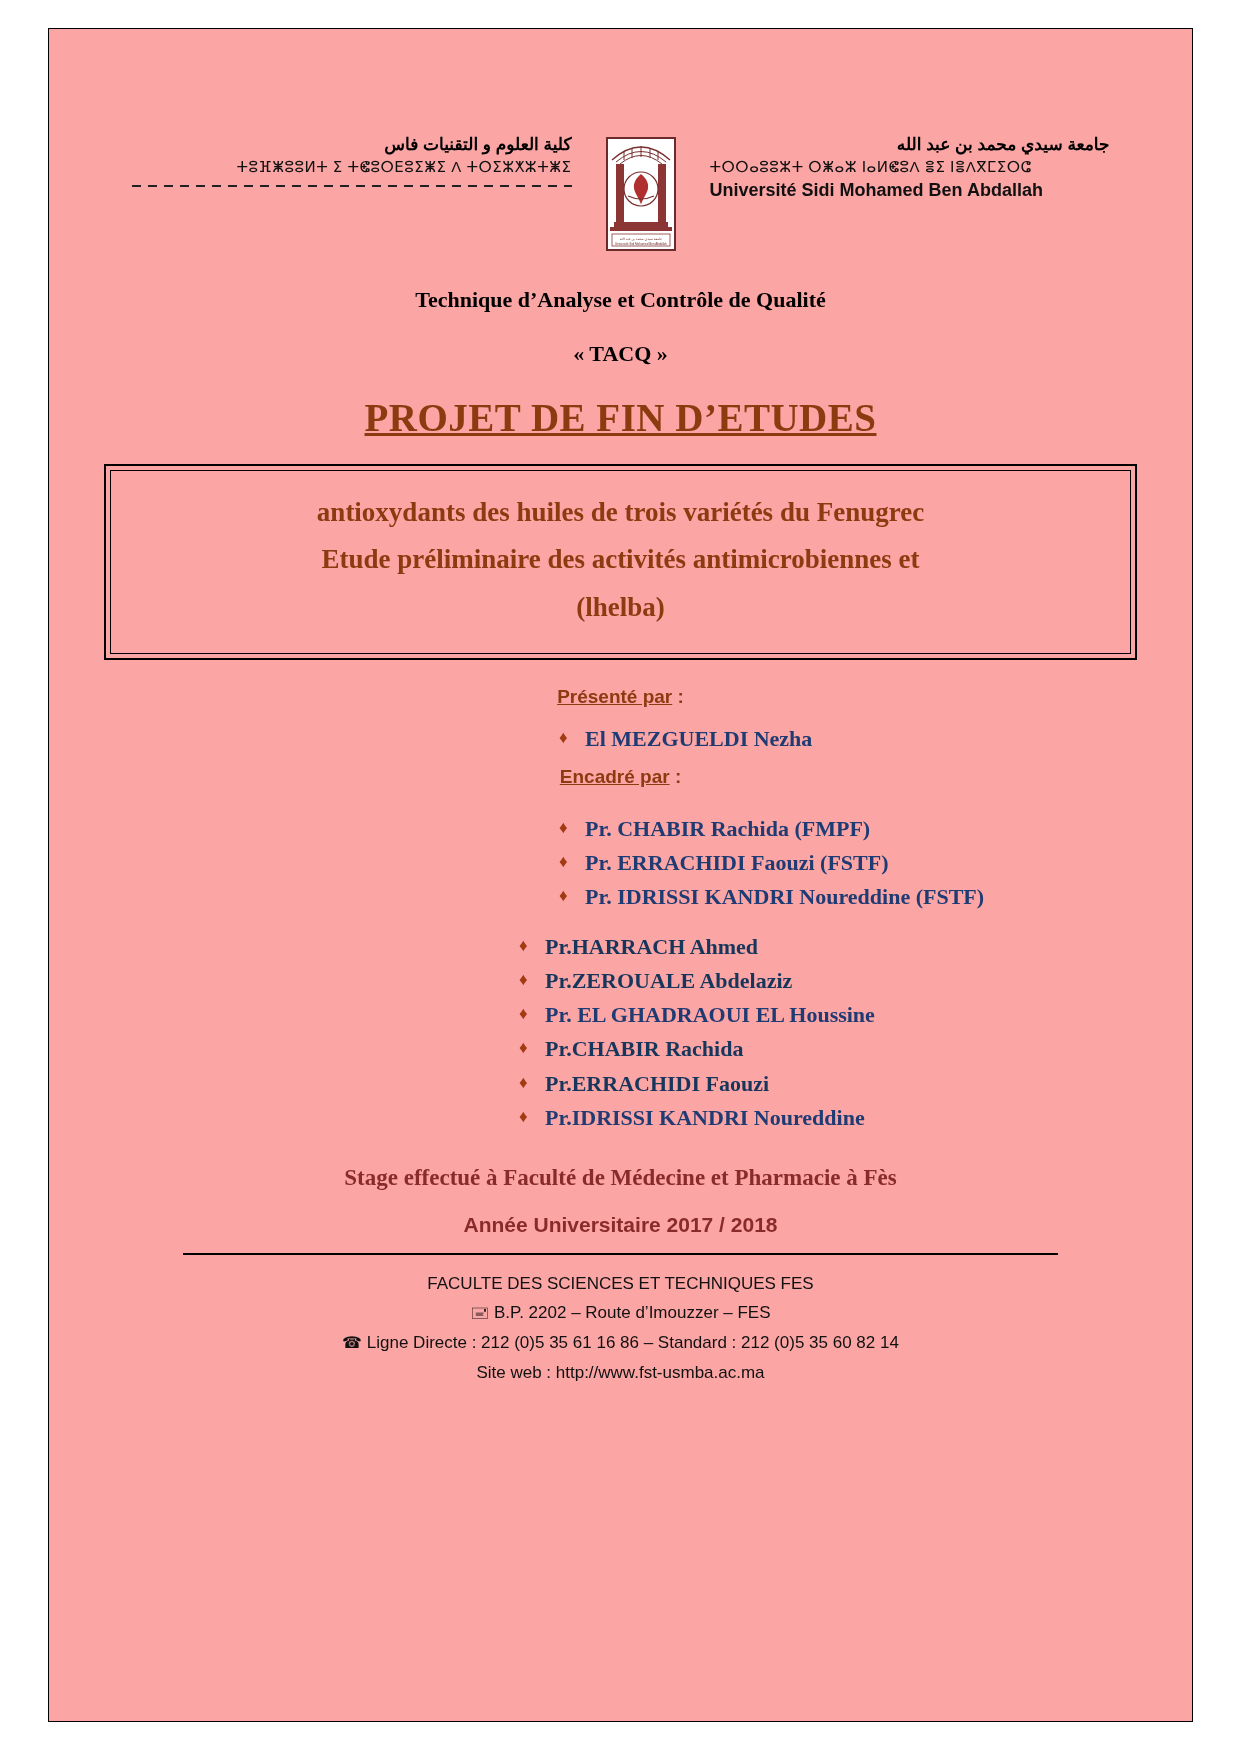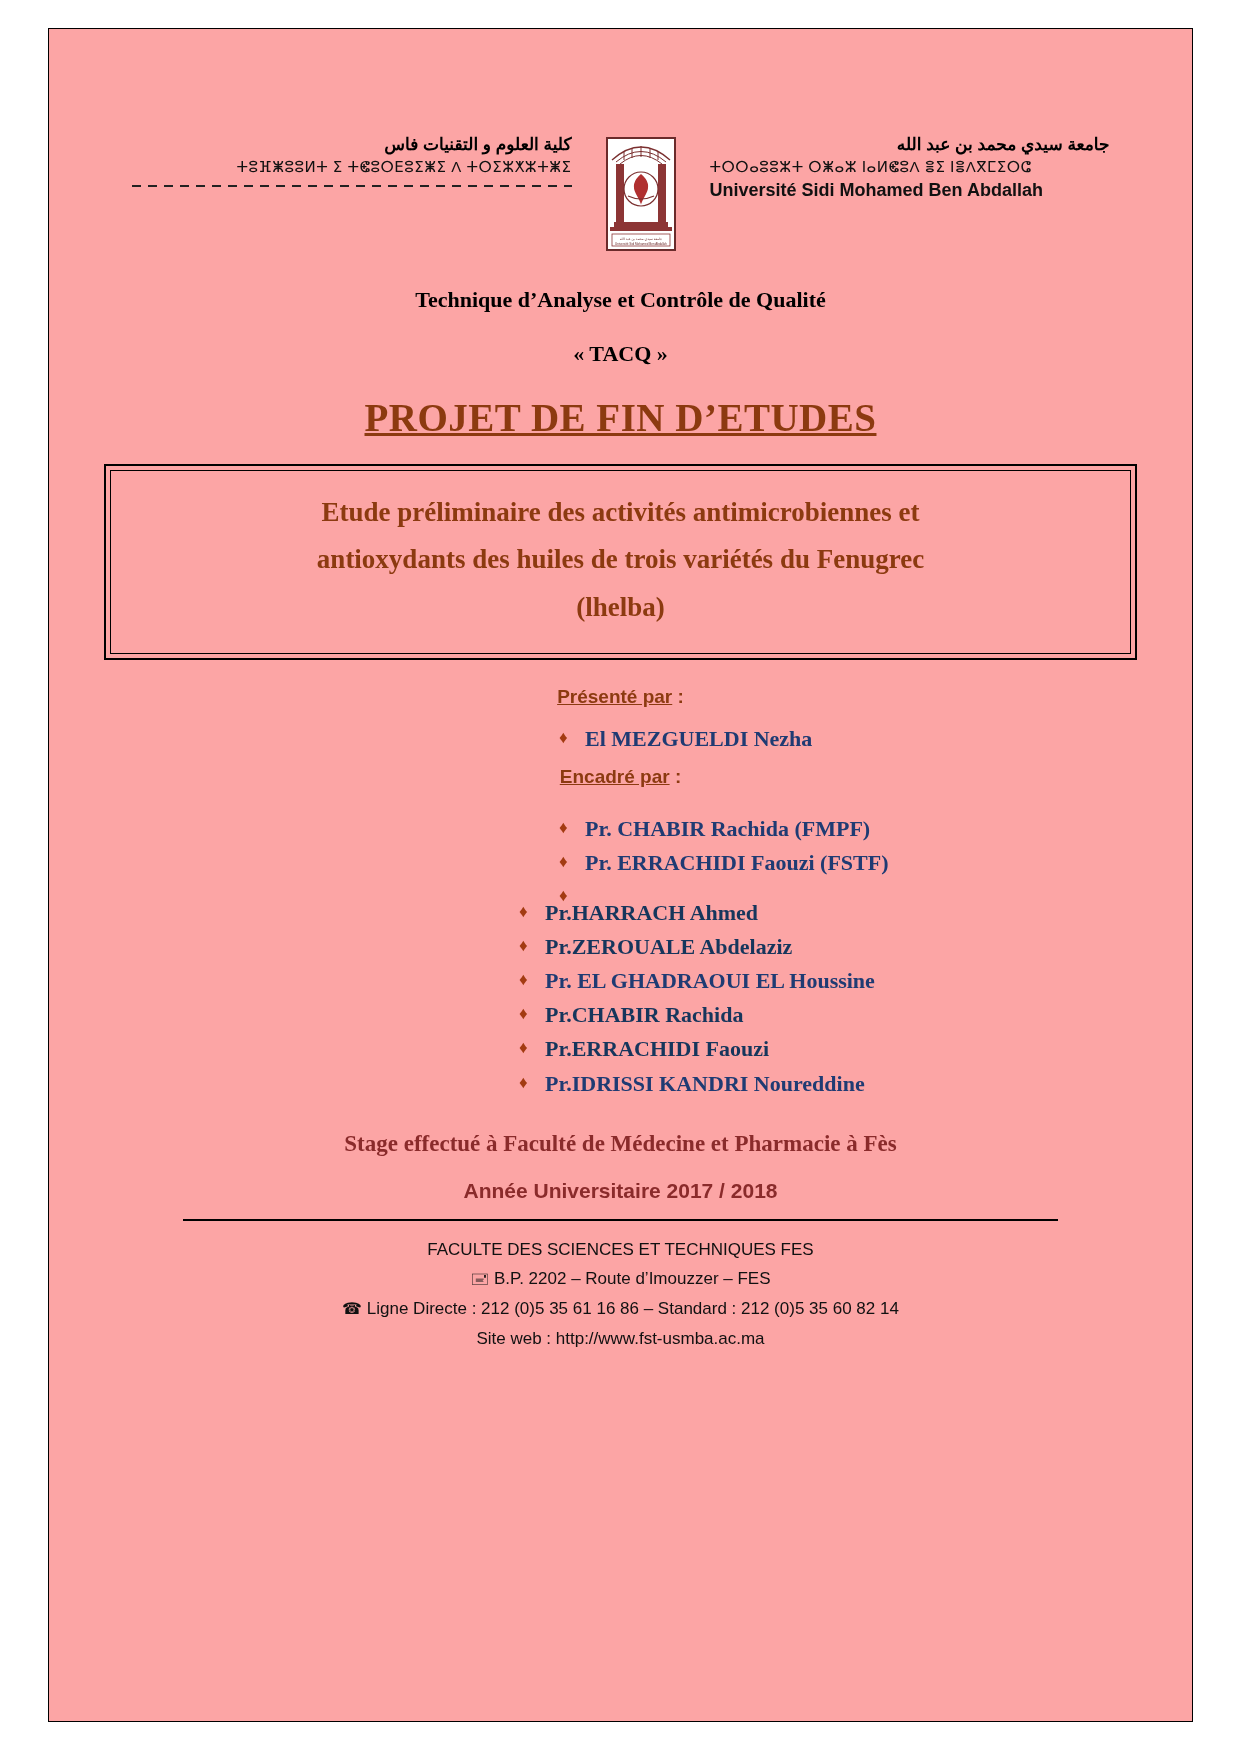--- a/index.html
+++ b/index.html
@@ -252,22 +252,22 @@
         <div class="latin">Université Sidi Mohamed Ben Abdallah</div>
       </div>
     </div>
 
     <div class="tacq-line center">Technique d’Analyse et Contrôle de Qualité</div>
     <div class="tacq center">« TACQ »</div>
     <div class="pfe center">PROJET DE FIN D’ETUDES</div>
 
     <div class="title-box">
       <div class="title-box-inner">
+        <div class="title-text">antioxydants des huiles de trois variétés du Fenugrec</div>
         <div class="title-text">Etude  préliminaire des activités antimicrobiennes et</div>
-        <div class="title-text">antioxydants des huiles de trois variétés du Fenugrec</div>
         <div class="title-text">(lhelba)</div>
       </div>
     </div>
 
     <div class="presente-wrap">
       <span class="label-underline">
         <span class="u">Présenté par</span><span> :</span>
       </span>
     </div>
 
@@ -288,20 +288,21 @@
       <li>
         <span class="dia">♦</span>
         <span>Pr. CHABIR Rachida (FMPF)</span>
       </li>
       <li>
         <span class="dia">♦</span>
         <span>Pr. ERRACHIDI  Faouzi (FSTF)</span>
       </li>
       <li>
         <span class="dia">♦</span>
+        <span>Pr. IDRISSI KANDRI Noureddine (FSTF)</span>
       </li>
     </ul>
 
 
     <ul class="bullet-list jury-list list-indent-3" style="margin-top:16px">
       <li class="hl">
         <span class="dia">♦</span>
         <span>Pr.HARRACH Ahmed</span>
       </li>
       <li class="hl">

